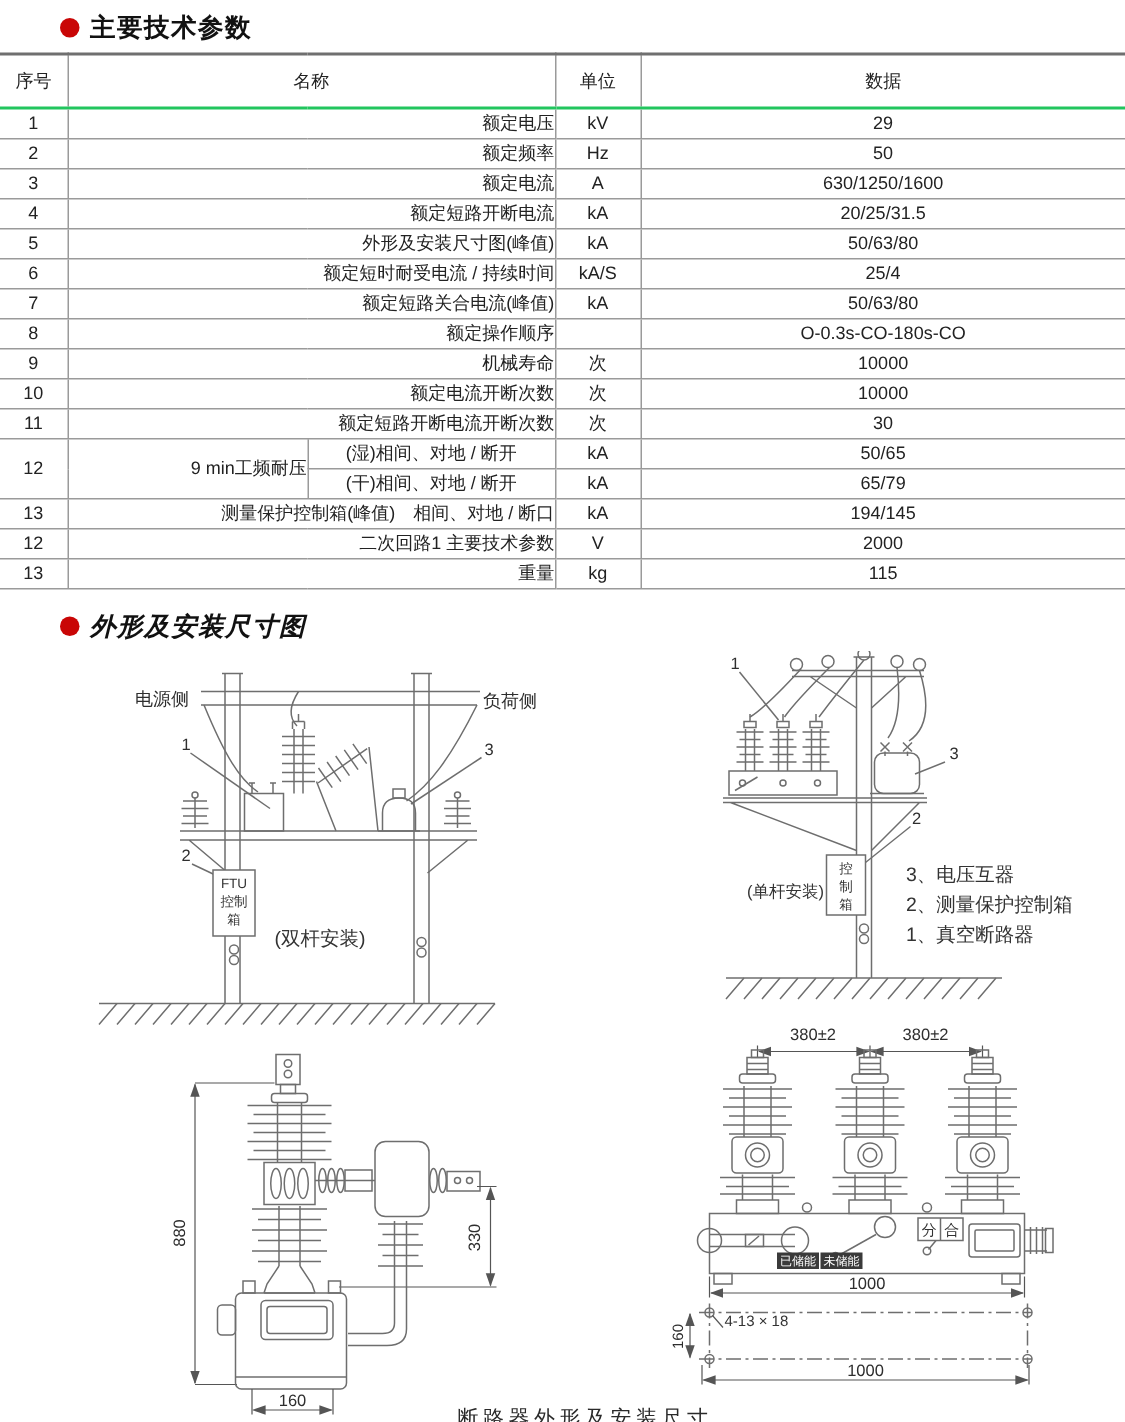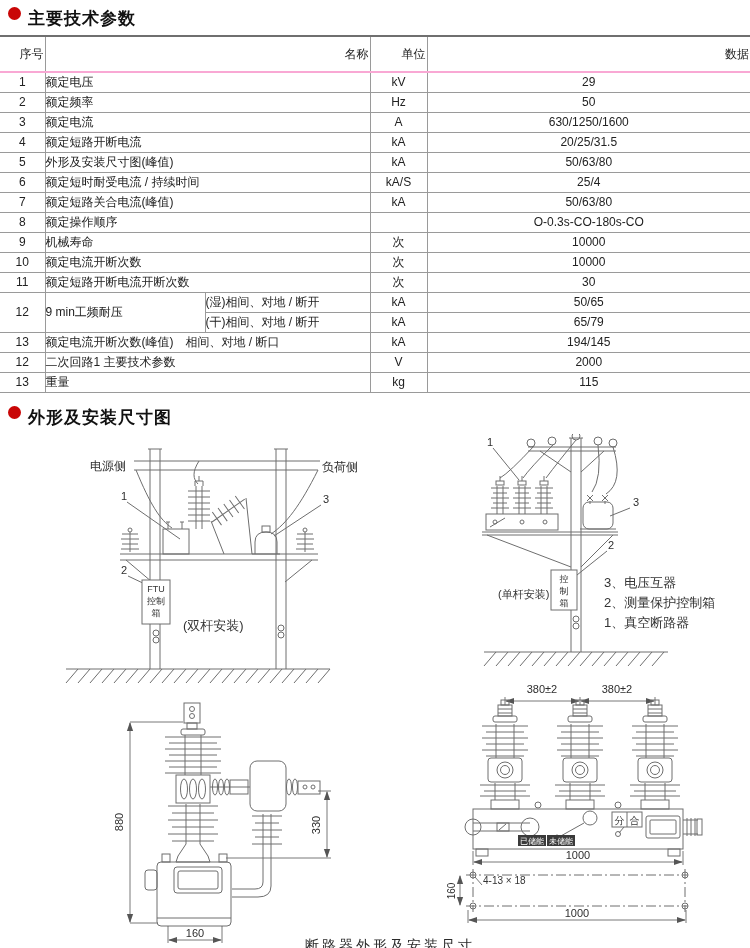--- a/index.html
+++ b/index.html
@@ -1,26 +1,26 @@
 <!DOCTYPE html>
 <html><head>
 <meta charset="utf-8">
 <style>
   html,body{margin:0;padding:0;background:#fff;}
   body{width:750px;height:948px;overflow:hidden;font-family:"Liberation Sans",sans-serif;color:#222;position:relative;}
-  .section-title{display:flex;align-items:flex-start;gap:7px;padding:7px 0 5px 8px;}
+  .section-title{display:flex;align-items:center;gap:7px;padding:7px 0 5px 8px;margin-left:32px;}
   .section-title .dot{width:13px;height:13px;border-radius:50%;background:#c90606;flex:0 0 auto;}
   .section-title .txt{font-size:17px;font-weight:bold;color:#111;letter-spacing:1px;}
   table.spec{width:750px;border-collapse:collapse;table-layout:fixed;border-top:2px solid #6f6f6f;font-size:12px;color:#222;}
-  table.spec th{height:32px;font-weight:normal;border-bottom:2px solid #f9a8d4;text-align:right;}
+  table.spec th{height:32px;font-weight:normal;border-bottom:2px solid #22c55e;}
   table.spec td{height:19px;padding:0;border-bottom:1px solid #9a9a9a;line-height:1.1;}
   table.spec .bl{border-left:1px solid #9a9a9a;}
   td.c, th{text-align:center;}
-  td.name{text-align:left;padding-left:10px;}
-  td.sub{}
+  td.name{text-align:right;padding-left:10px;}
+  td.sub{text-align:center;}
   svg text{font-family:"Liberation Sans",sans-serif;fill:#333;}
   svg .dwg{stroke:#6e6e6e;stroke-width:1;fill:none;}
   svg .dwgw{stroke:#6e6e6e;stroke-width:1;fill:#fff;}
   svg .dim{stroke:#555;stroke-width:0.8;fill:none;}
   svg .dimt{font-size:11px;fill:#2e2e2e;}
   svg .lbl{font-size:11px;fill:#2e2e2e;}
   svg .cn{font-size:12px;fill:#2e2e2e;}
 </style>
 </head>
 <body>
@@ -120,40 +120,40 @@
     <td class="bl c">kA</td>
     <td class="bl c">50/65</td>
   </tr>
   <tr>
     <td class="bl sub">(干)相间、对地 / 断开</td>
     <td class="bl c">kA</td>
     <td class="bl c">65/79</td>
   </tr>
   <tr>
         <td class="c">13</td>
-        <td colspan="2" class="bl name">额定电流开断次数(峰值)　相间、对地 / 断口</td>
+        <td colspan="2" class="bl name">测量保护控制箱(峰值)　相间、对地 / 断口</td>
         <td class="bl c">kA</td>
         <td class="bl c">194/145</td>
       </tr>
   <tr>
         <td class="c">12</td>
         <td colspan="2" class="bl name">二次回路1 主要技术参数</td>
         <td class="bl c">V</td>
         <td class="bl c">2000</td>
       </tr>
   <tr>
         <td class="c">13</td>
         <td colspan="2" class="bl name">重量</td>
         <td class="bl c">kg</td>
         <td class="bl c">115</td>
       </tr>
 </tbody>
   </table>
 
-<div class="section-title" style="margin-top:6px;">
+<div class="section-title" style="margin-top:6px;font-style:italic;">
   <span class="dot"></span>
   <span class="txt">外形及安装尺寸图</span>
 </div>
 
 <svg width="750" height="530" viewBox="0 0 750 530">
   <defs>
     <marker id="arw" viewBox="0 0 10 10" refX="9" refY="5" markerWidth="9" markerHeight="9" orient="auto-start-reverse" markerUnits="userSpaceOnUse">
       <path d="M0,1.5 L10,5 L0,8.5 Z" fill="#555"></path>
     </marker>
     <g id="insS" class="dwg">

